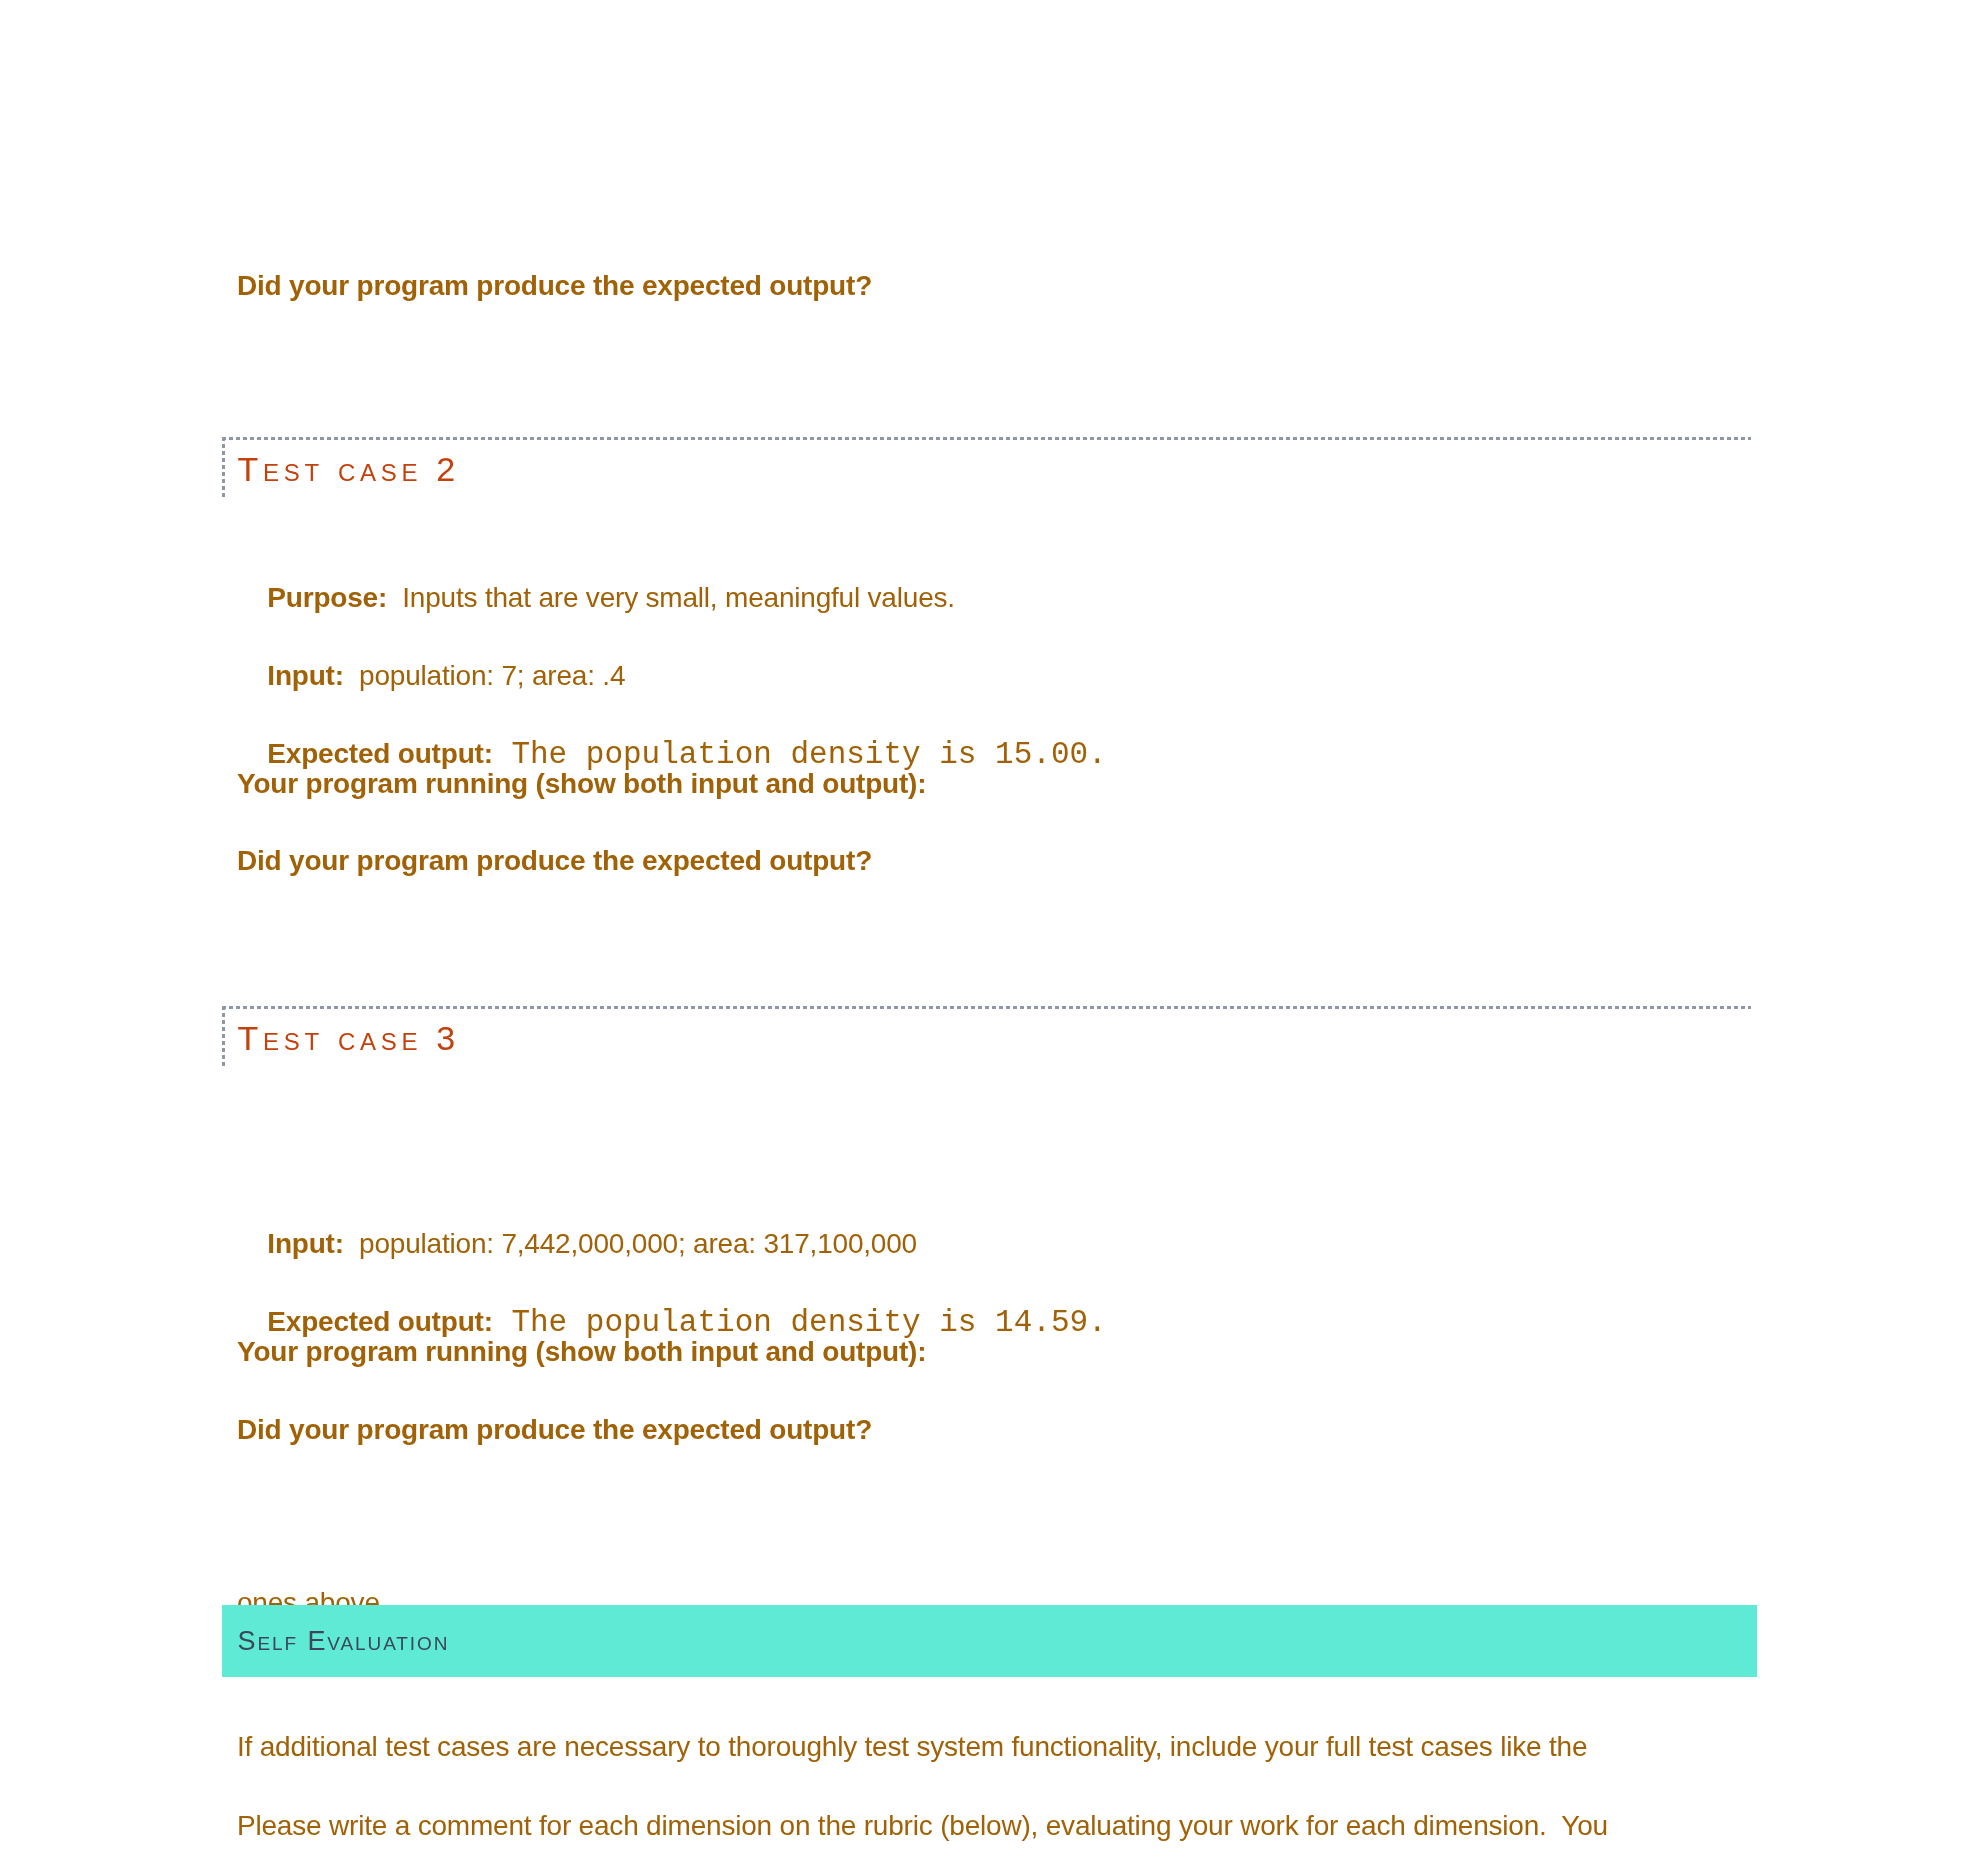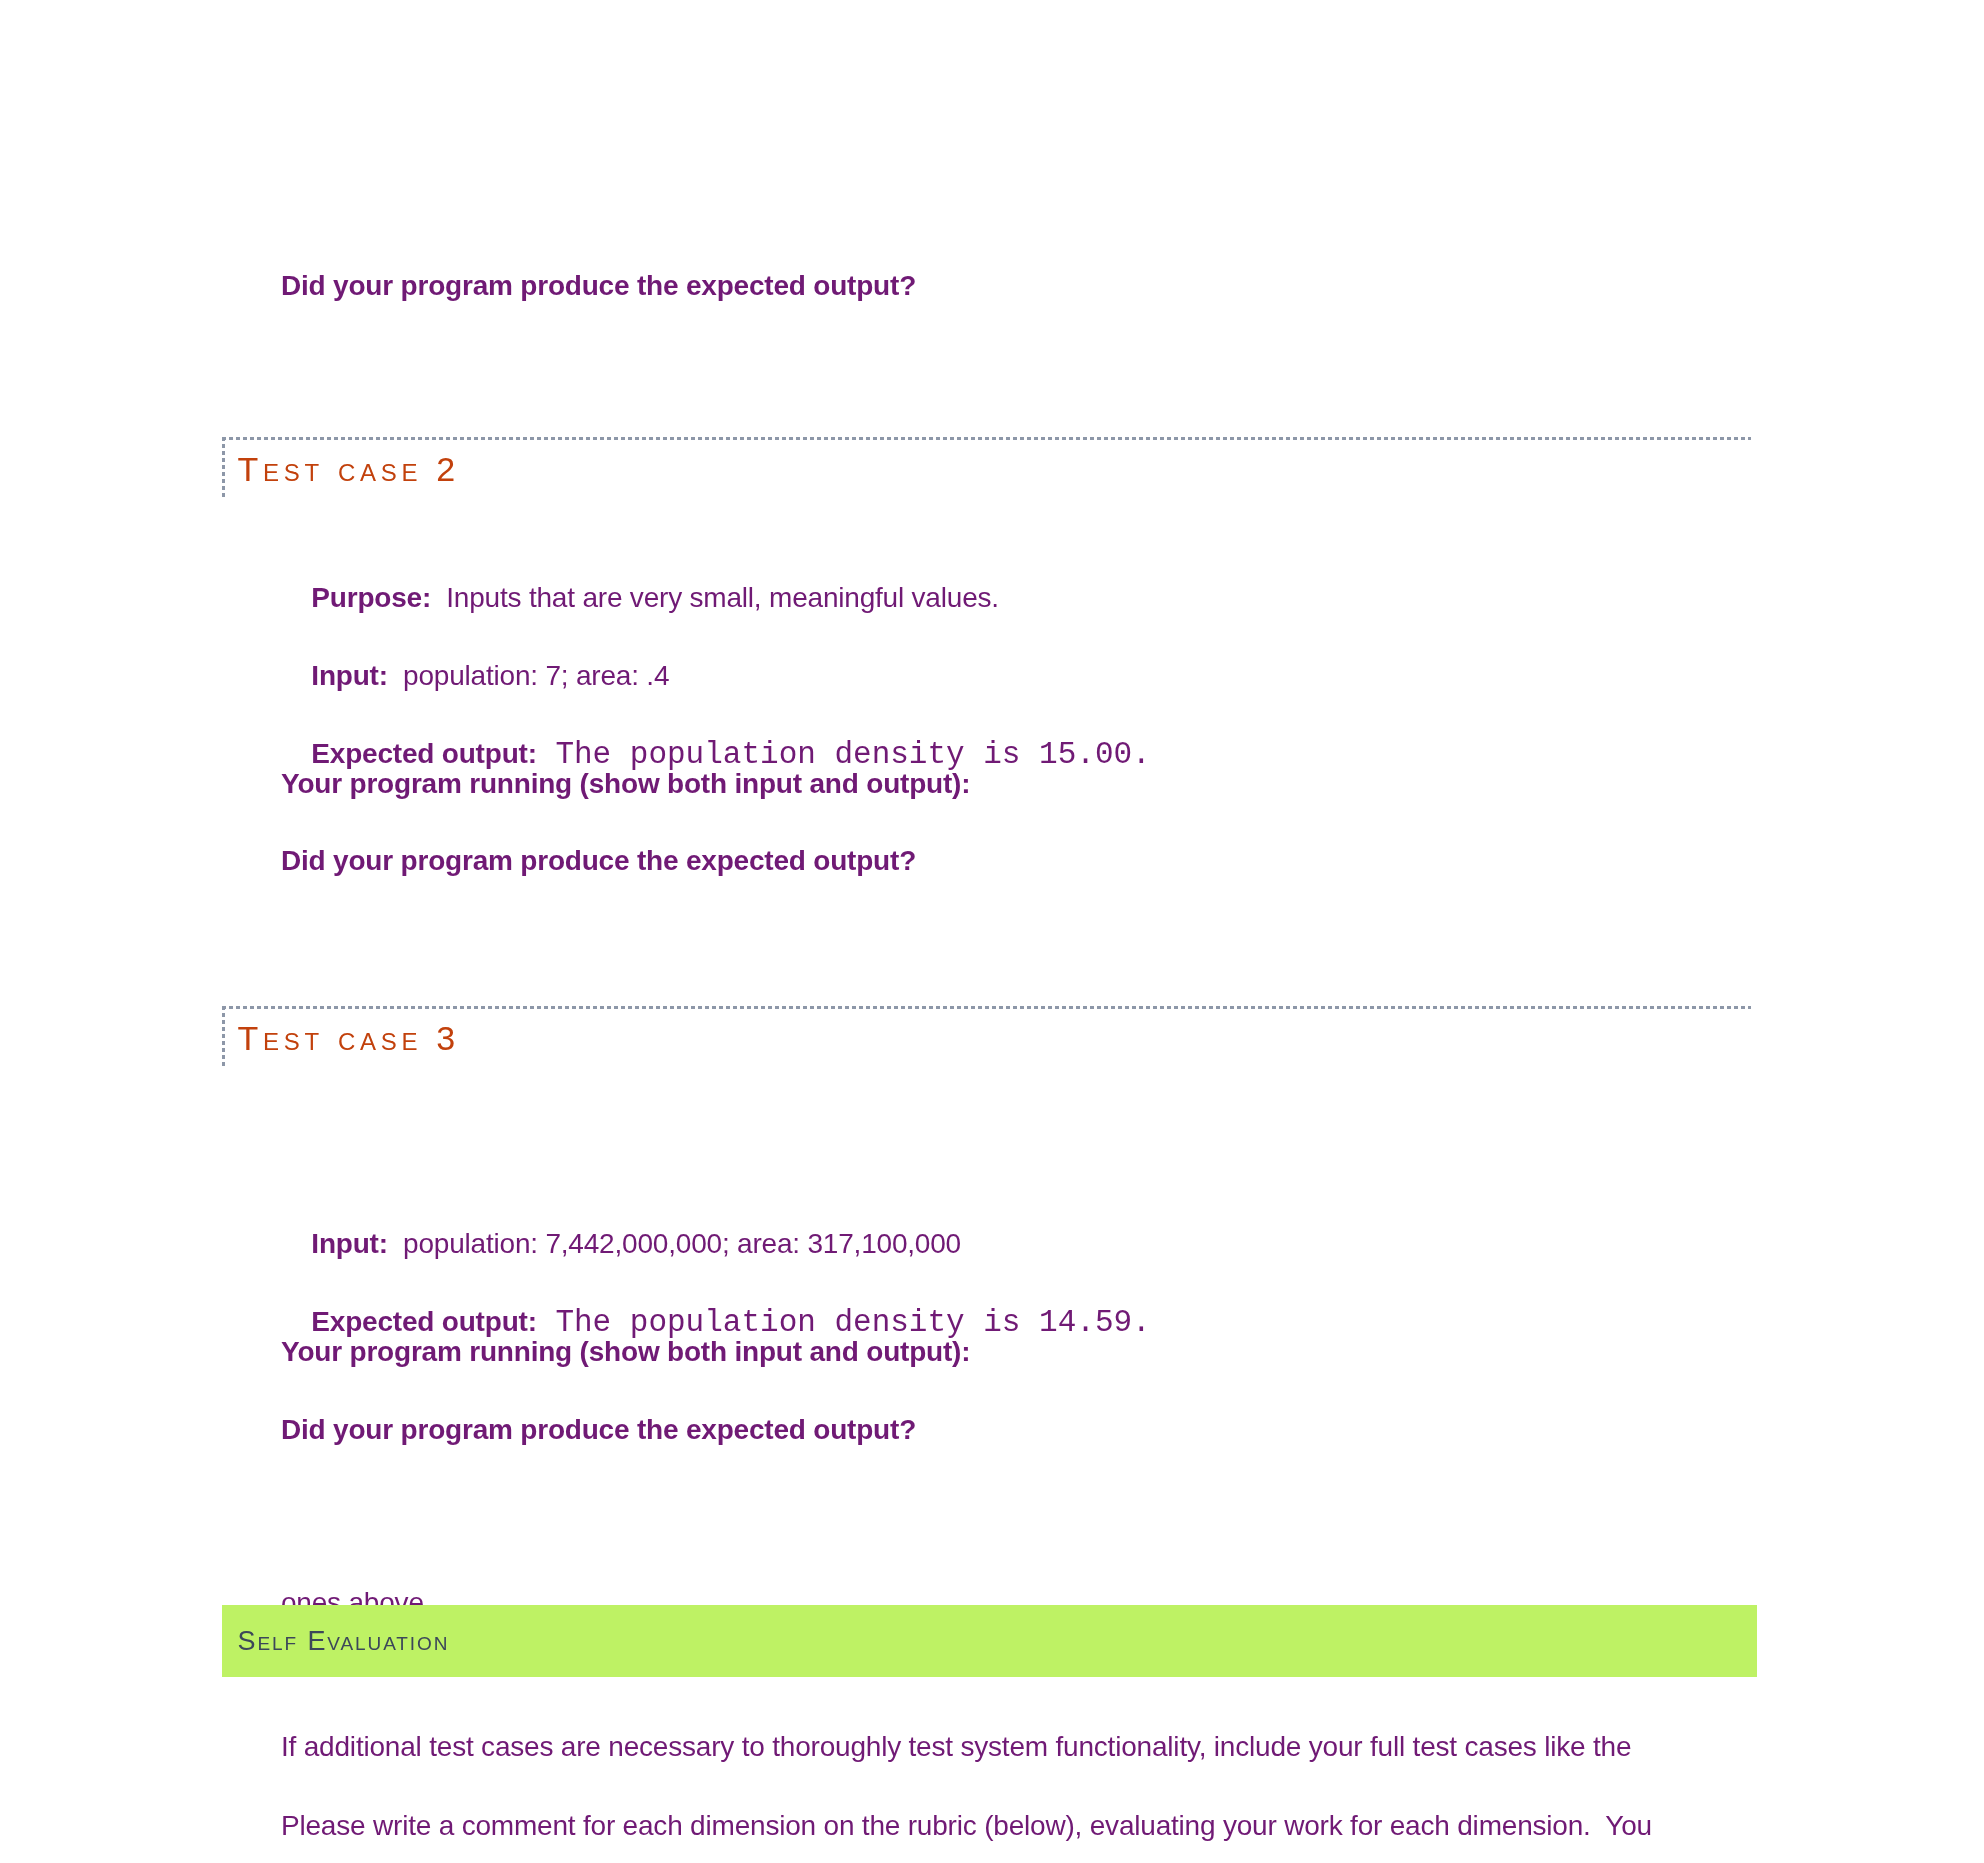--- a/index.html
+++ b/index.html
@@ -17,22 +17,21 @@
     overflow: hidden;
   }
   .para {
     position: absolute;
     left: 237px;
     width: 1502px;
     font-size: 28px;
     line-height: 48px;
     letter-spacing: -0.2px;
     white-space: pre-wrap;
-    color: #701a75;
-    margin-left: 44px;
+    color: #a16207;
   }
   .b { font-weight: bold; }
   .mono {
     font-family: "Liberation Mono", monospace;
     font-size: 31px;
     letter-spacing: 0;
   }
   .heading-box {
     position: absolute;
     left: 222px;
@@ -64,21 +63,21 @@
     font-variant: small-caps;
     letter-spacing: 4.7px;
     color: #c2410c;
   }
   .band {
     position: absolute;
     left: 222px;
     top: 1605px;
     width: 1535px;
     height: 72px;
-    background: #bef264;
+    background: #5eead4;
     display: flex;
     align-items: center;
   }
   .band-text {
     padding-left: 15.6px;
     font-size: 27px;
     font-variant: small-caps;
     letter-spacing: 1.9px;
     color: #3c4759;
   }

